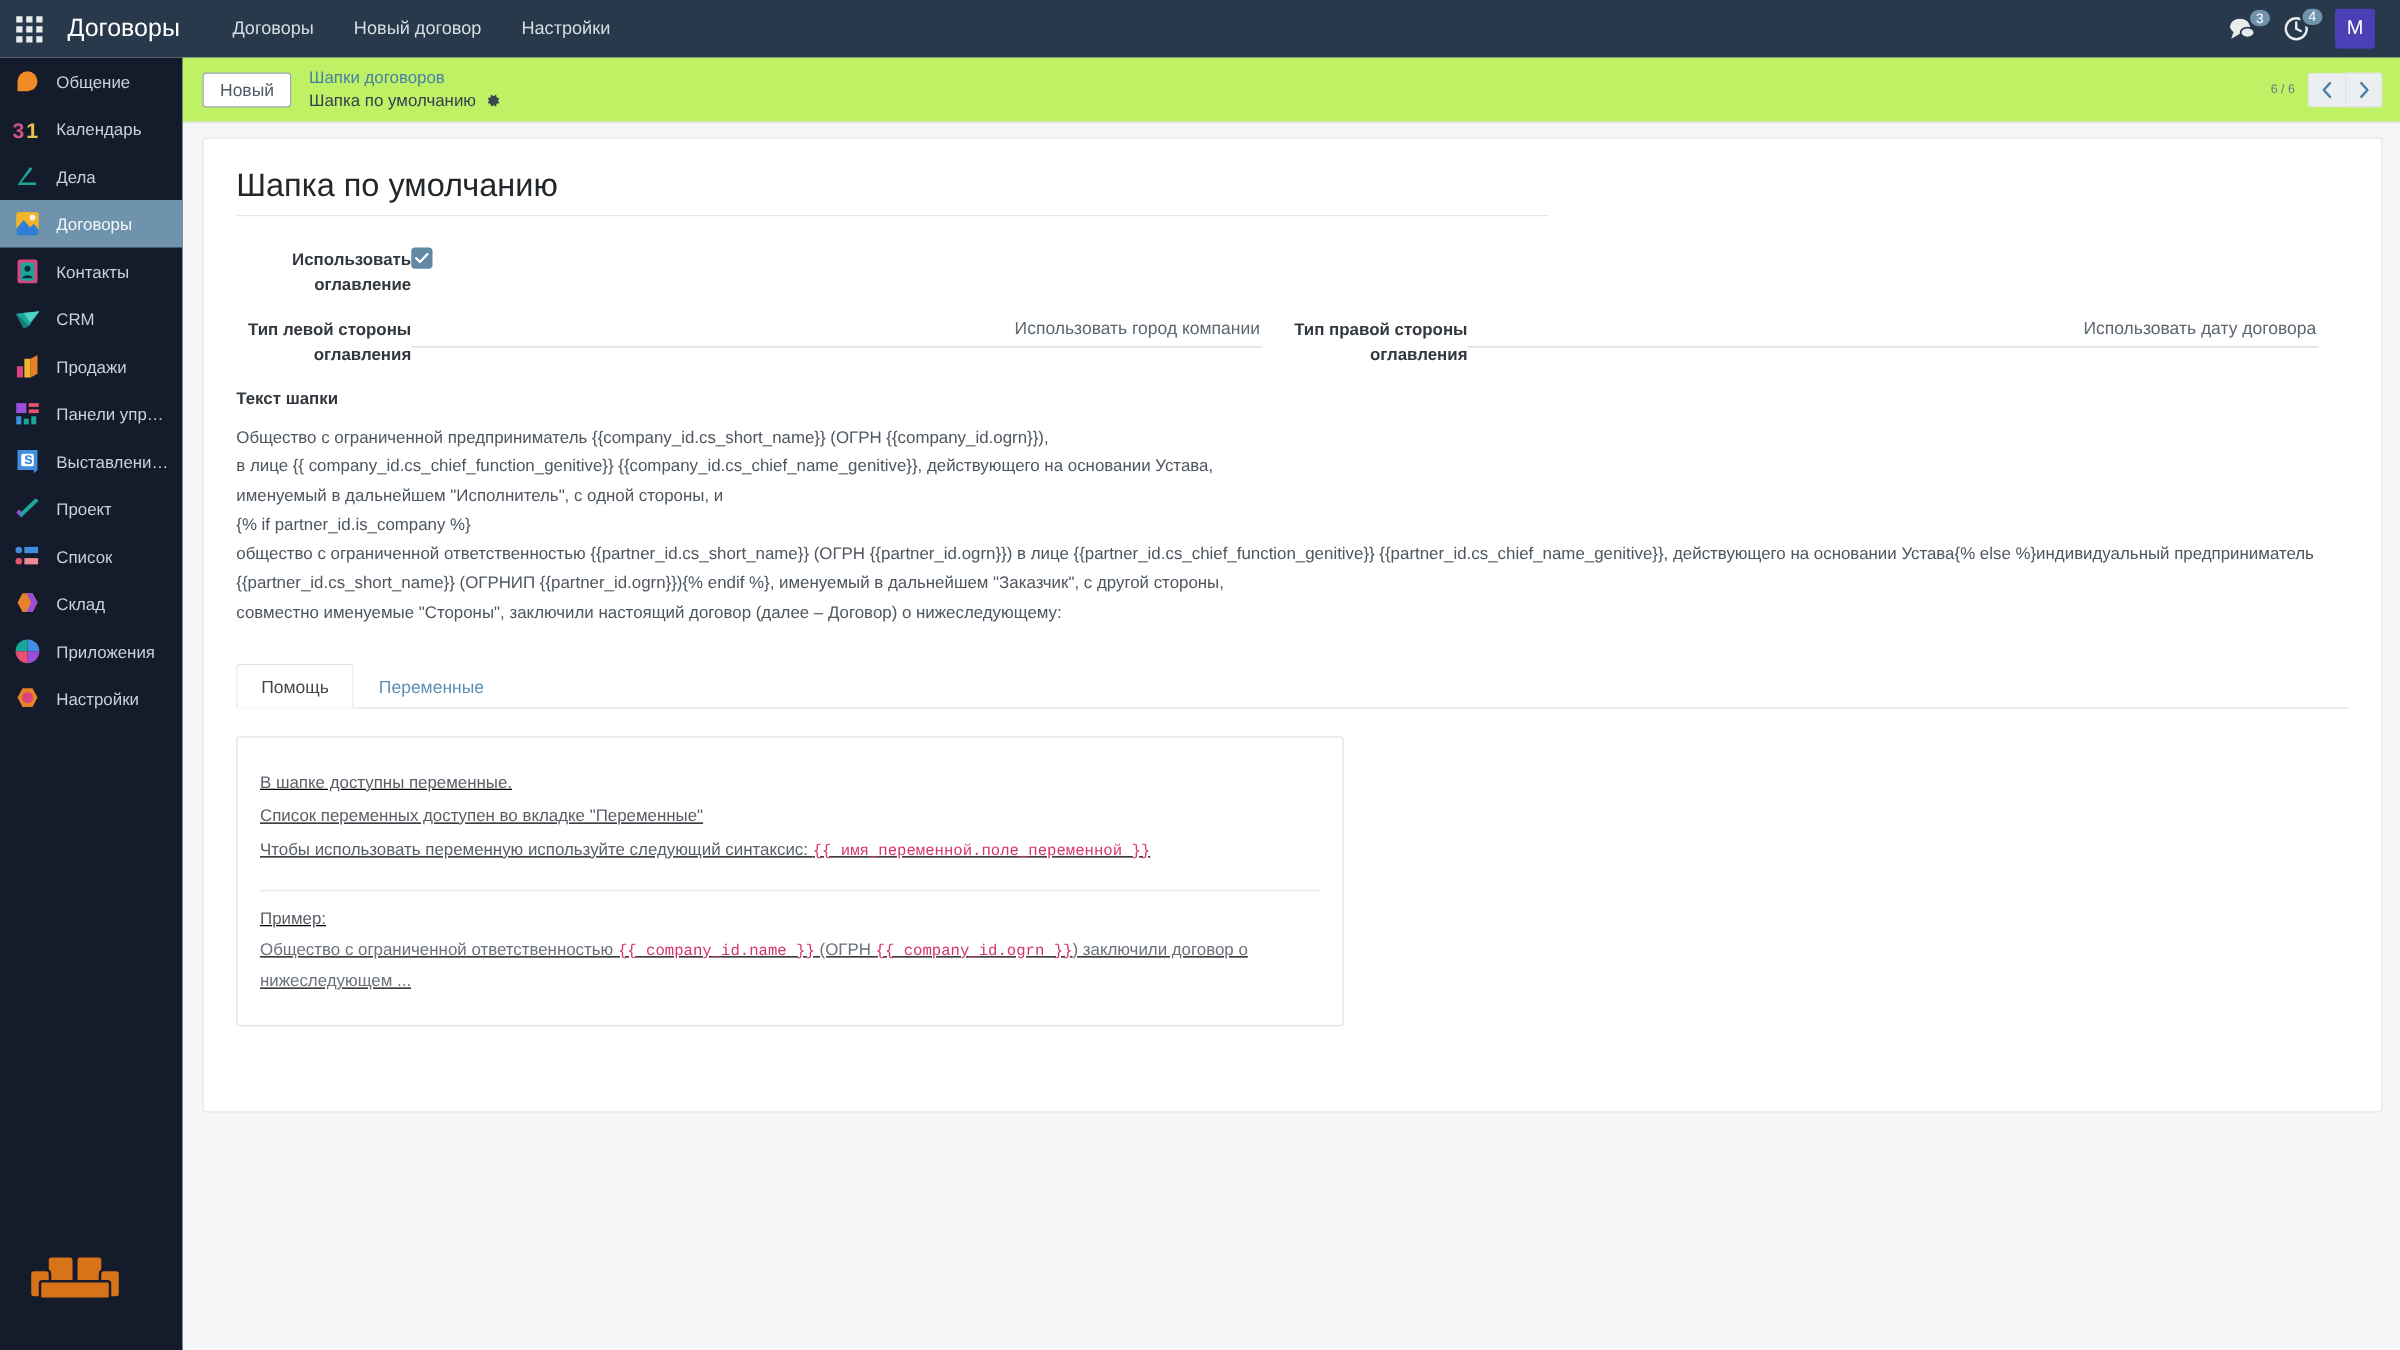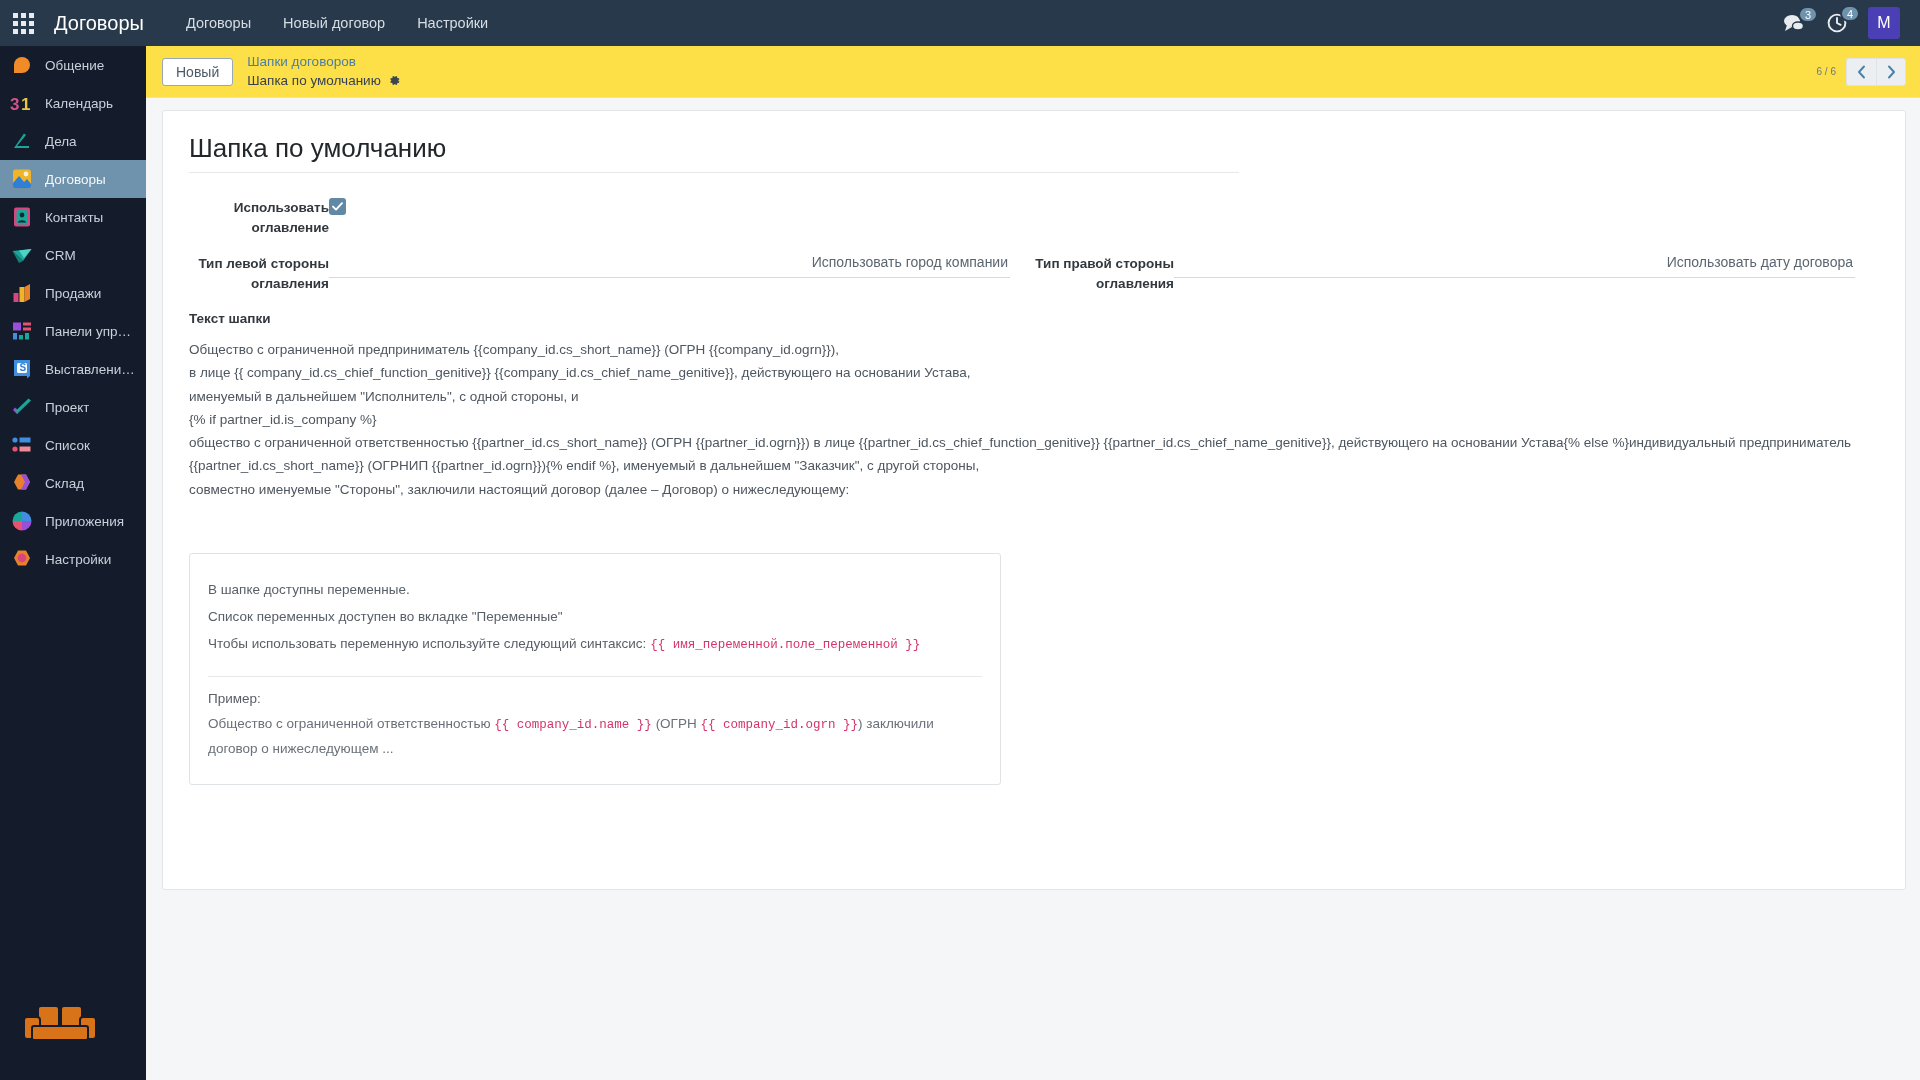--- a/index.html
+++ b/index.html
@@ -75,21 +75,21 @@
   }
   .side-item.active { background: #6f93ad; color: #f3f7fa; }
   .side-ico { width: 24px; height: 24px; flex: 0 0 24px; position: relative; }
   .side-ico svg { display: block; }
   .side-label { overflow: hidden; text-overflow: ellipsis; }
   .couch { margin-top: auto; padding: 0 0 26px 22px; }
 
   
   .control-panel {
     height: 52px; min-height: 52px;
-    background: #fde047;
+    background: #bef264;
     border-bottom: 1px solid #dee2e6;
     display: flex; align-items: center;
     padding: 0 14px 0 16px;
   }
   .btn-new {
     border: 1px solid #9aa7b4; border-radius: 3px;
     background: #fff; color: #4c5a67;
     font-size: 14px; padding: 5px 13px; cursor: pointer;
     margin-right: 14px; font-family: inherit;
   }
@@ -161,21 +161,21 @@
     cursor: pointer; border: 1px solid transparent;
     margin-bottom: -1px; border-radius: 3px 3px 0 0;
   }
   .tab.active {
     color: #41484e; background: #fff;
     border-color: #dfe3e6 #dfe3e6 #fff;
   }
   .tab-pane { padding: 22px 0 0 0; }
   .help-box {
     border: 1px solid #dfe3e6; border-radius: 3px;
-    padding: 22px 18px; width: 812px; background: #fff;
+    padding: 22px 18px; width: 886px; background: #fff; text-decoration: underline;
   }
   .help-line { font-size: 13.5px; color: #585f67; line-height: 2.0; }
   .help-sep { border: 0; border-top: 1px solid #e6e9eb; margin: 18px 0 14px 0; }
   .help-head { font-size: 13.5px; color: #585f67; margin-bottom: 6px; }
   .help-para { font-size: 13.5px; color: #6a717a; line-height: 1.85; }
   .code {
     font-family: "Liberation Mono", "DejaVu Sans Mono", monospace;
     color: #d6336c; font-size: 12.5px; white-space: pre;
   }
   .blk { margin-bottom: 18px; }
@@ -463,20 +463,24 @@
           <div>Общество с ограниченной предприниматель {{company_id.cs_short_name}} (ОГРН {{company_id.ogrn}}),</div>
           <div>в лице {{ company_id.cs_chief_function_genitive}} {{company_id.cs_chief_name_genitive}}, действующего на основании Устава,</div>
           <div>именуемый в дальнейшем "Исполнитель", с одной стороны, и</div>
           <div>{% if partner_id.is_company %}</div>
           <div>общество с ограниченной ответственностью {{partner_id.cs_short_name}} (ОГРН {{partner_id.ogrn}}) в лице {{partner_id.cs_chief_function_genitive}} {{partner_id.cs_chief_name_genitive}}, действующего на основании Устава{% else %}индивидуальный предприниматель</div>
           <div>{{partner_id.cs_short_name}} (ОГРНИП {{partner_id.ogrn}}){% endif %}, именуемый в дальнейшем "Заказчик", с другой стороны,</div>
           <div>совместно именуемые "Стороны", заключили настоящий договор (далее – Договор) о нижеследующему:</div>
         </div>
 
         <div class="notebook">
+          <div class="tabs">
+            <div class="tab active">Помощь</div>
+            <div class="tab">Переменные</div>
+          </div>
           <div class="tab-pane">
             <div class="help-box">
               <div class="help-line">В шапке доступны переменные.</div>
               <div class="help-line">Список переменных доступен во вкладке "Переменные"</div>
               <div class="help-line">
                 <span>Чтобы использовать переменную используйте следующий синтаксис: </span><span class="code">{{ имя_переменной.поле_переменной }}</span>
               </div>
 
               <hr class="help-sep">
 

